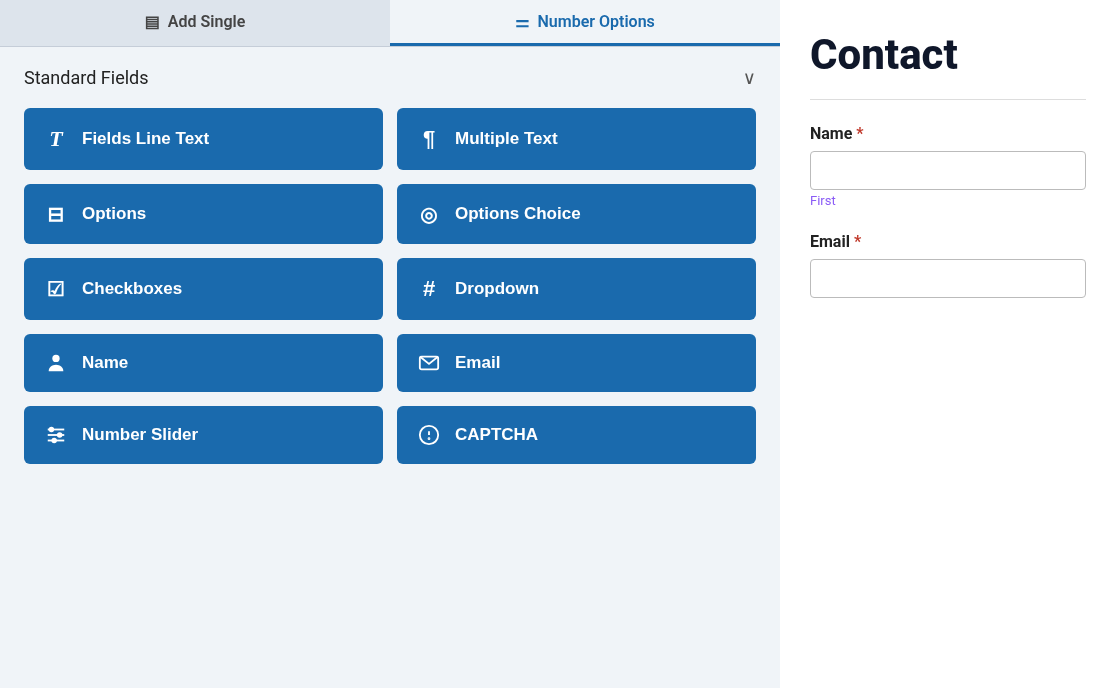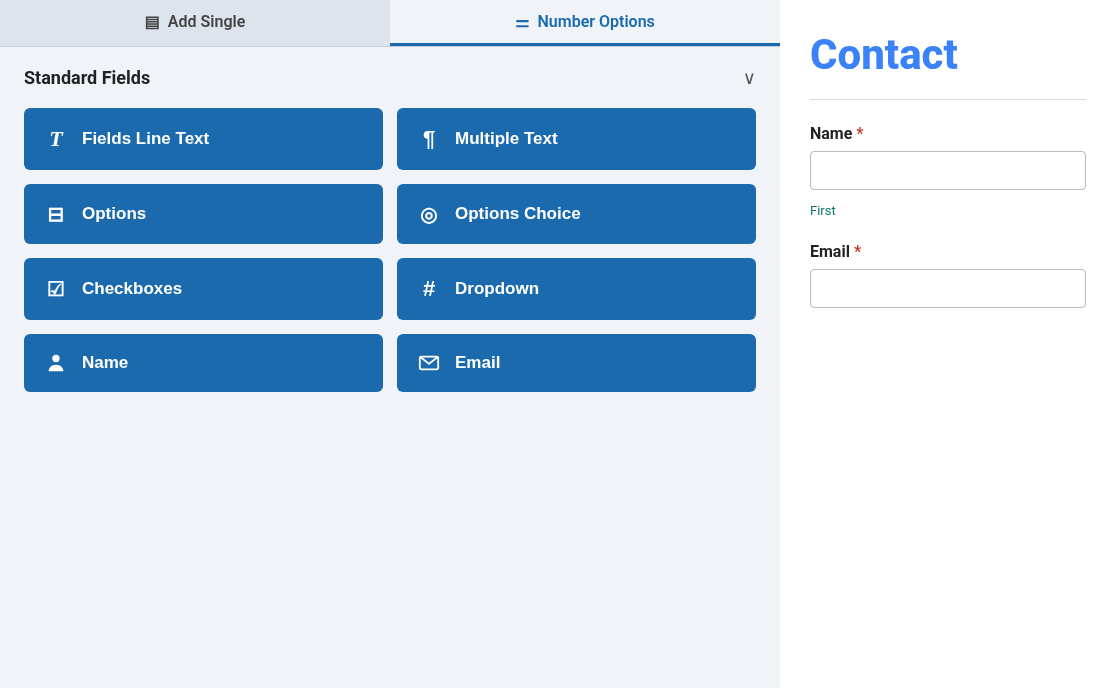--- a/index.html
+++ b/index.html
@@ -63,21 +63,21 @@
 
     .section-header {
       display: flex;
       align-items: center;
       justify-content: space-between;
       margin-bottom: 20px;
     }
 
     .section-title {
       font-size: 18px;
-      font-weight: 700;
+      font-weight: 400;
       color: #222;
     }
 
     .chevron-icon {
       font-size: 18px;
       color: #555;
       cursor: pointer;
     }
 
     .fields-grid {
@@ -122,21 +122,21 @@
       background: white;
       margin: 0;
       flex: 1;
       padding: 30px 30px;
       overflow-y: auto;
     }
 
     .form-title {
       font-size: 42px;
       font-weight: 800;
-      color: #3b82f6;
+      color: #0f172a;
       margin-bottom: 20px;
     }
 
     .form-divider {
       border: none;
       border-top: 1px solid #ddd;
       margin-bottom: 24px;
     }
 
     .form-field-group {
@@ -163,22 +163,22 @@
       border: 1px solid #bbb;
       border-radius: 4px;
       padding: 10px 12px;
       font-size: 15px;
       color: #333;
       background: white;
     }
 
     .field-hint {
       font-size: 13px;
-      color: #0f766e;
-      margin-top: 13px;
+      color: #8b5cf6;
+      margin-top: 3px;
     }
   </style>
 </head>
 <body>
 
 <div class="left-panel">
 
   <div class="tabs-header">
     <div class="tab">
       <span class="tab-icon">▤</span>
@@ -242,21 +242,44 @@
       <button class="field-btn">
         <span class="btn-icon">
           <svg width="22" height="22" viewBox="0 0 24 24" fill="none" stroke="white" stroke-width="2">
             <rect x="2" y="5" width="20" height="14" rx="2"></rect>
             <polyline points="2,5 12,13 22,5"></polyline>
           </svg>
         </span>
         <span>Email</span>
       </button>
 
-
+      <button class="field-btn">
+        <span class="btn-icon">
+          <svg width="22" height="22" viewBox="0 0 24 24" fill="none" stroke="white" stroke-width="2">
+            <line x1="3" y1="6" x2="21" y2="6"></line>
+            <line x1="3" y1="12" x2="21" y2="12"></line>
+            <line x1="3" y1="18" x2="21" y2="18"></line>
+            <circle cx="7" cy="6" r="2" fill="white"></circle>
+            <circle cx="16" cy="12" r="2" fill="white"></circle>
+            <circle cx="10" cy="18" r="2" fill="white"></circle>
+          </svg>
+        </span>
+        <span>Number Slider</span>
+      </button>
+
+      <button class="field-btn">
+        <span class="btn-icon">
+          <svg width="22" height="22" viewBox="0 0 24 24" fill="none" stroke="white" stroke-width="2">
+            <circle cx="12" cy="12" r="10"></circle>
+            <path d="M12 8v4"></path>
+            <circle cx="12" cy="16" r="0.5" fill="white" stroke="white"></circle>
+          </svg>
+        </span>
+        <span>CAPTCHA</span>
+      </button>
 
     </div>
   </div>
 </div>
 
 <div class="right-panel">
   <div class="form-preview">
     <h1 class="form-title">Contact</h1>
     <hr class="form-divider">
 

